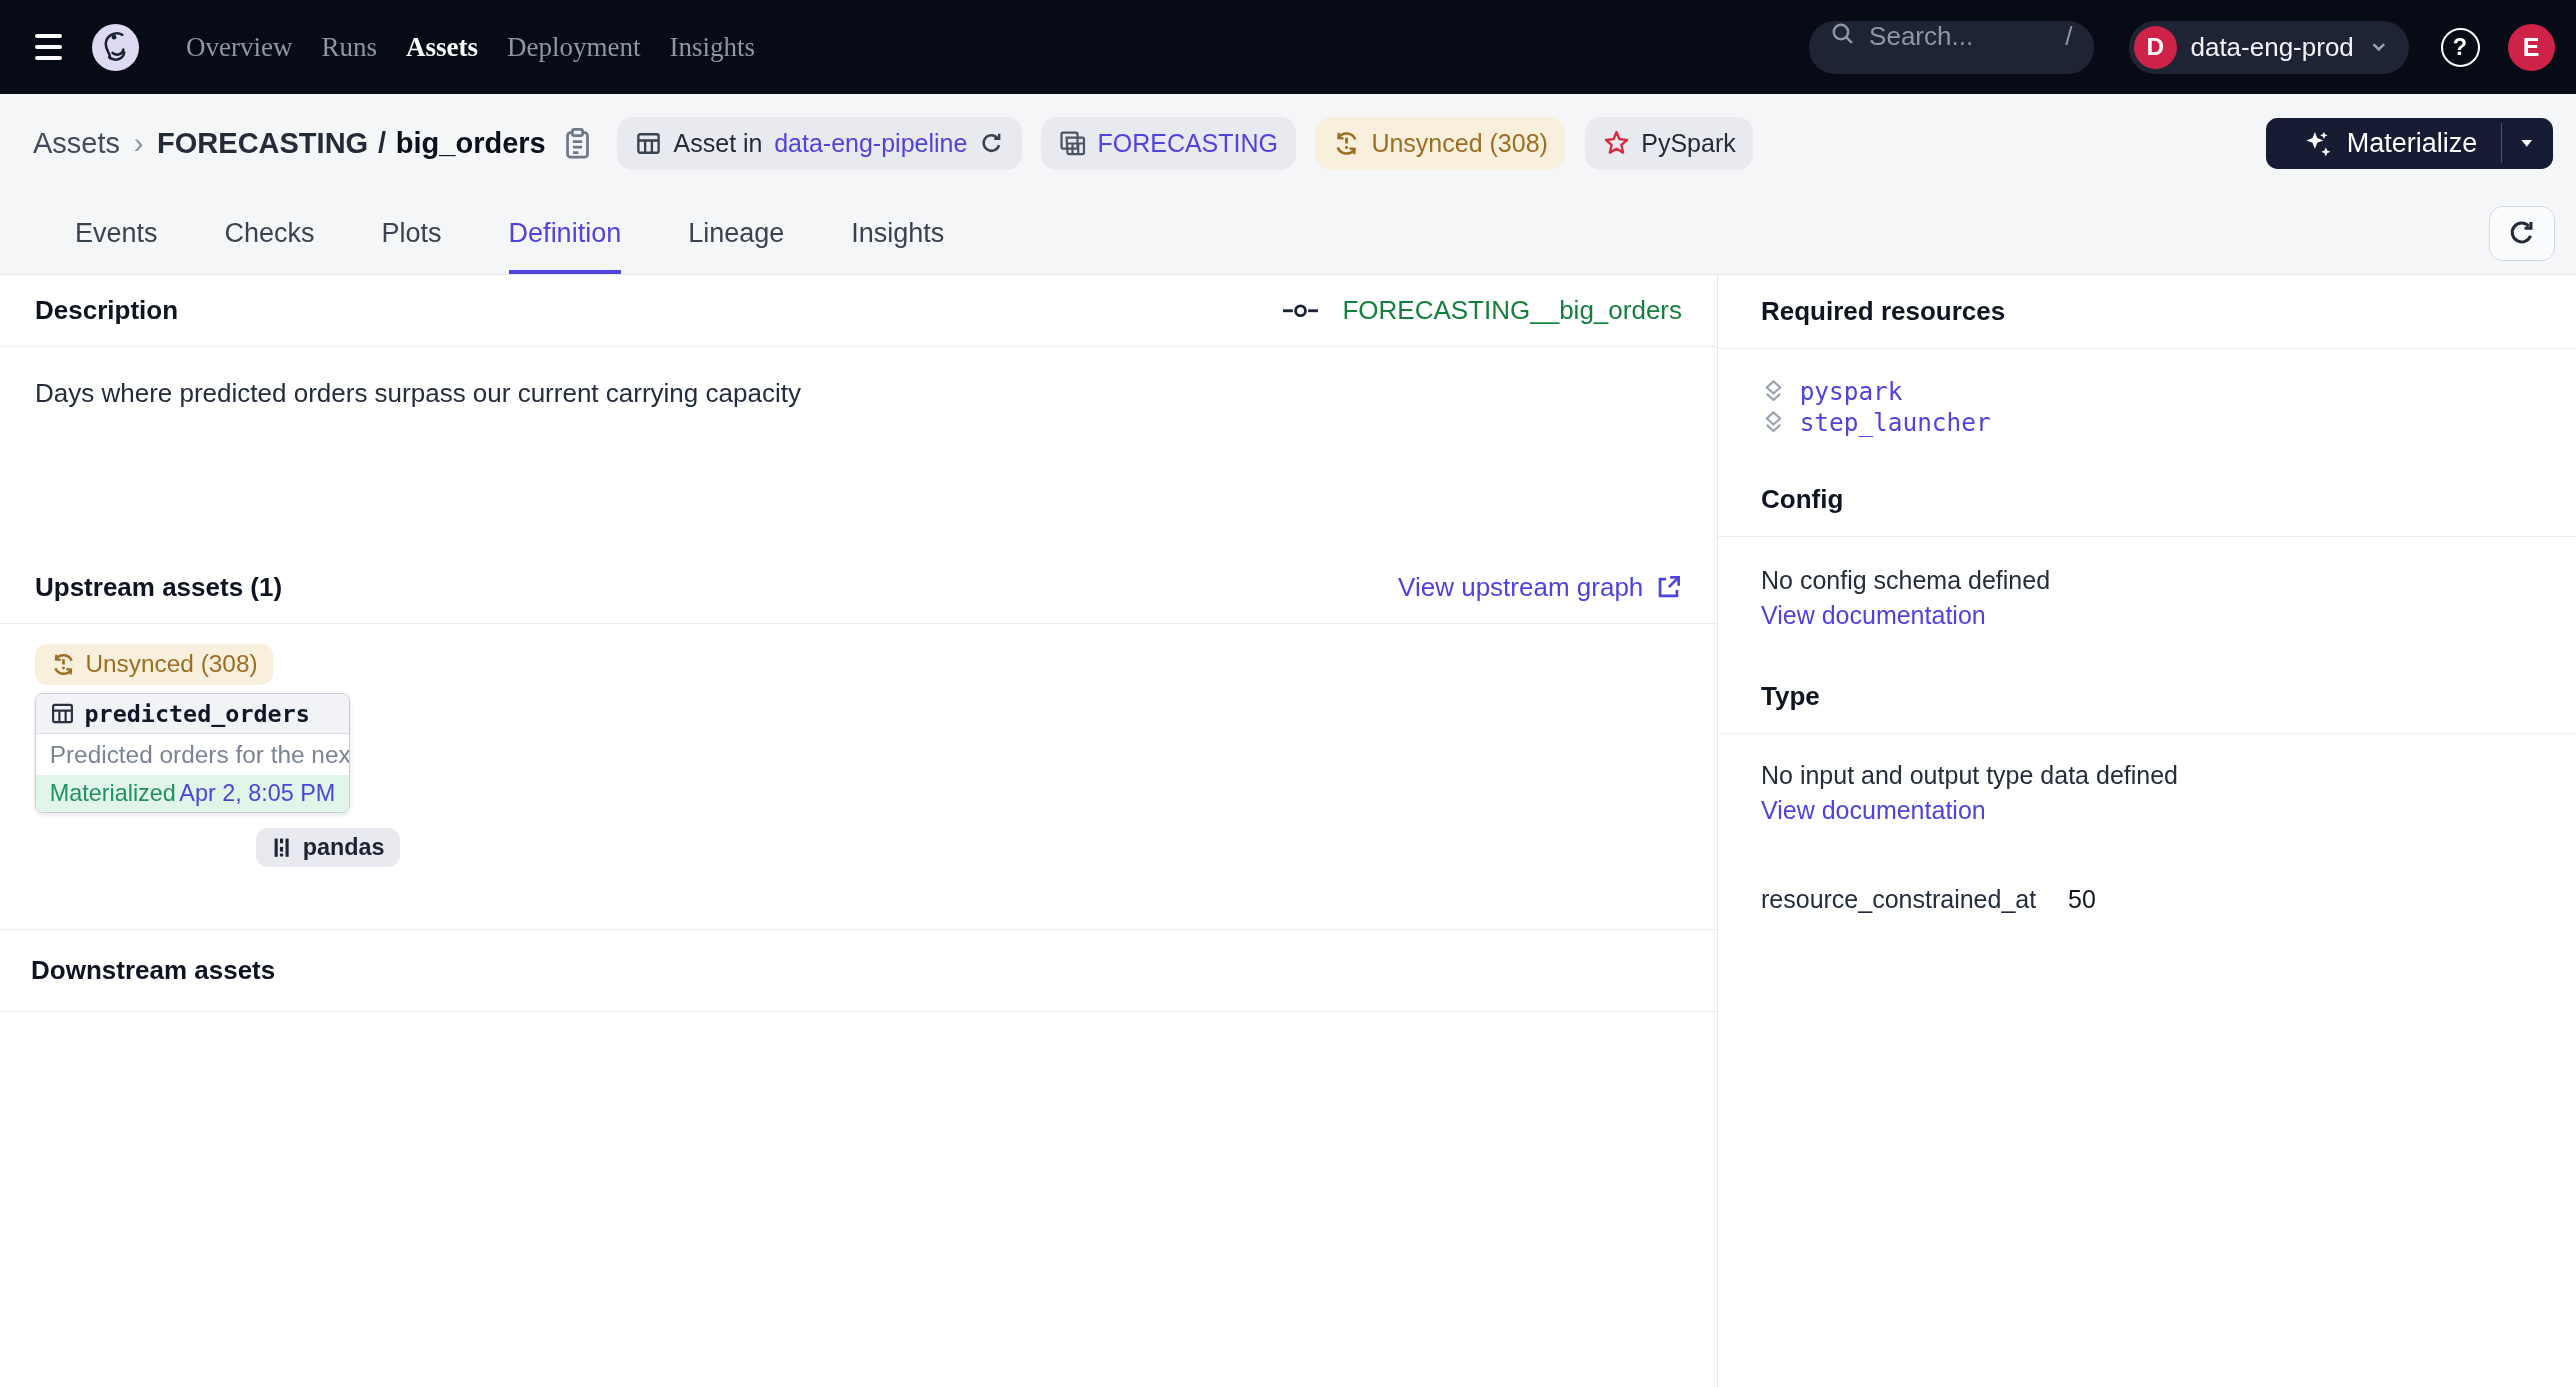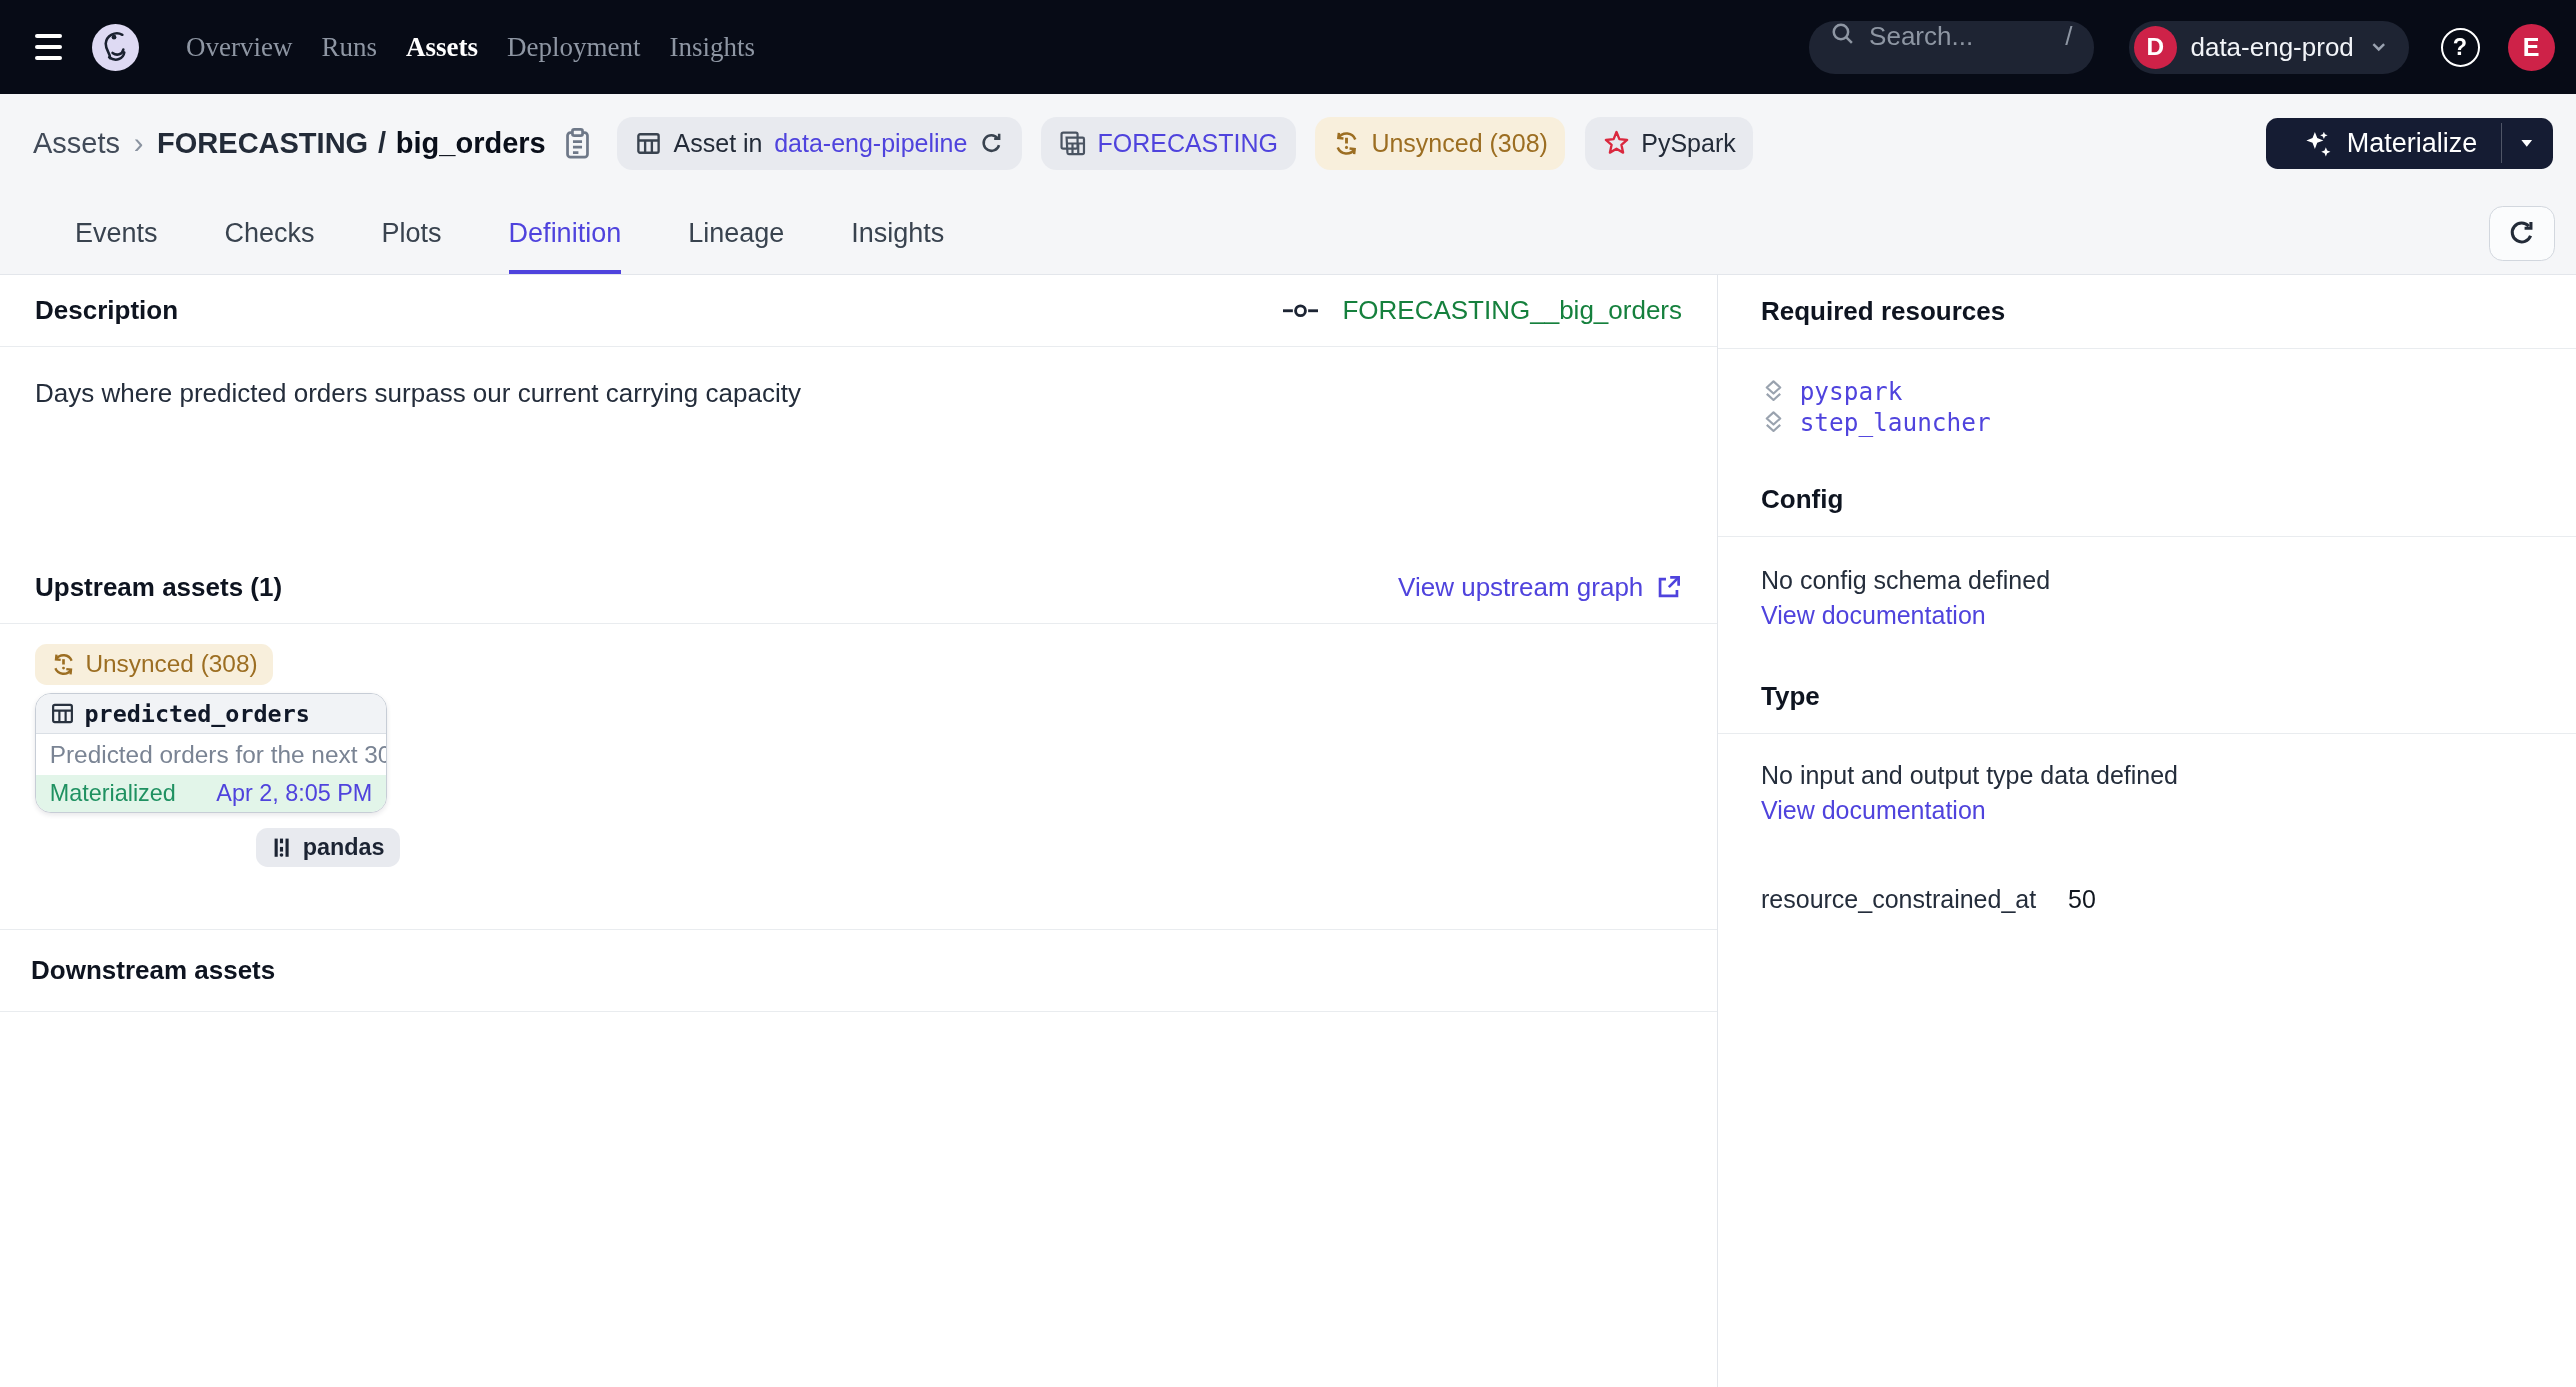--- a/index.html
+++ b/index.html
@@ -64,21 +64,21 @@
   .section-header.tall { height:82px;padding-left:31px; }
   .section-title { font-size:26px; font-weight:700; color:#0E1420; }
   .job-link { display:flex; align-items:center; gap:24px; font-size:26px; color:#15803d; cursor:pointer; background:none; border:none; font-family:Liberation Sans, sans-serif; }
   .view-link { display:flex; align-items:center; gap:11.7px; font-size:26px; color:#4F43DD; cursor:pointer; background:none; border:none; font-family:inherit; }
 
   .desc-body { height:205px; padding:31px 35px; font-size:26px; color:#242D3B; }
   .upstream-body { height:306px; padding:19.5px 35px 0; border-bottom:1px solid #E9ECEF; }
 
   .sync-badge { display:inline-flex; height:41px; align-items:center; gap:9.8px; padding:0 15.6px; border-radius:11.7px; background:#F8EFDC; color:#9C6E22; font-size:24.4px; cursor:pointer; border:none; font-family:inherit; }
 
-  .asset-card { margin-top:8.8px; width:352px; border:1px solid #C7CDD6; border-radius:16px; background:#fff; box-shadow:0 2px 4.9px rgba(16,22,35,0.10); overflow:hidden; cursor:pointer; }
+  .asset-card { margin-top:8.8px; width:315px; border:1px solid #C7CDD6; border-radius:8px; background:#fff; box-shadow:0 2px 4.9px rgba(16,22,35,0.10); overflow:hidden; cursor:pointer; }
   .card-header { height:40px; background:#F1F3F6; border-bottom:1px solid #DADFE5; display:flex; align-items:center; gap:9.8px; padding:0 13.7px; font-family:"DejaVu Sans Mono", monospace; font-size:23.4px; font-weight:700; color:#101828; }
   .card-desc { height:41px; display:flex; align-items:center; padding:0 13.7px; font-size:24.4px; color:#7A8494; white-space:nowrap; overflow:hidden; }
   .card-footer { height:37px; background:#E2F5E9; display:flex; align-items:center; justify-content:space-between; padding:0 13.7px; font-size:23.4px; }
   .card-status { color:#1F9161; }
   .card-time { color:#4F43DD; cursor:pointer; background:none; border:none; font-size:23.4px; font-family:inherit; }
   .pandas-row { width:373px; display:flex; justify-content:flex-end; margin-top:14.6px; padding-right:7.8px; }
   .pandas-tag { height:39px; border-radius:11.7px; background:#E8EAEF; display:inline-flex; align-items:center; gap:9.8px; padding:0 15.6px; font-size:23.4px; font-weight:600; color:#1C2433; cursor:pointer; border:none; font-family:inherit; }
 
   
   .side-header { height:74px; padding:0 43px; display:flex; align-items:center; border-bottom:1px solid #E9ECEF; font-size:26px; font-weight:700; color:#0E1420; }

